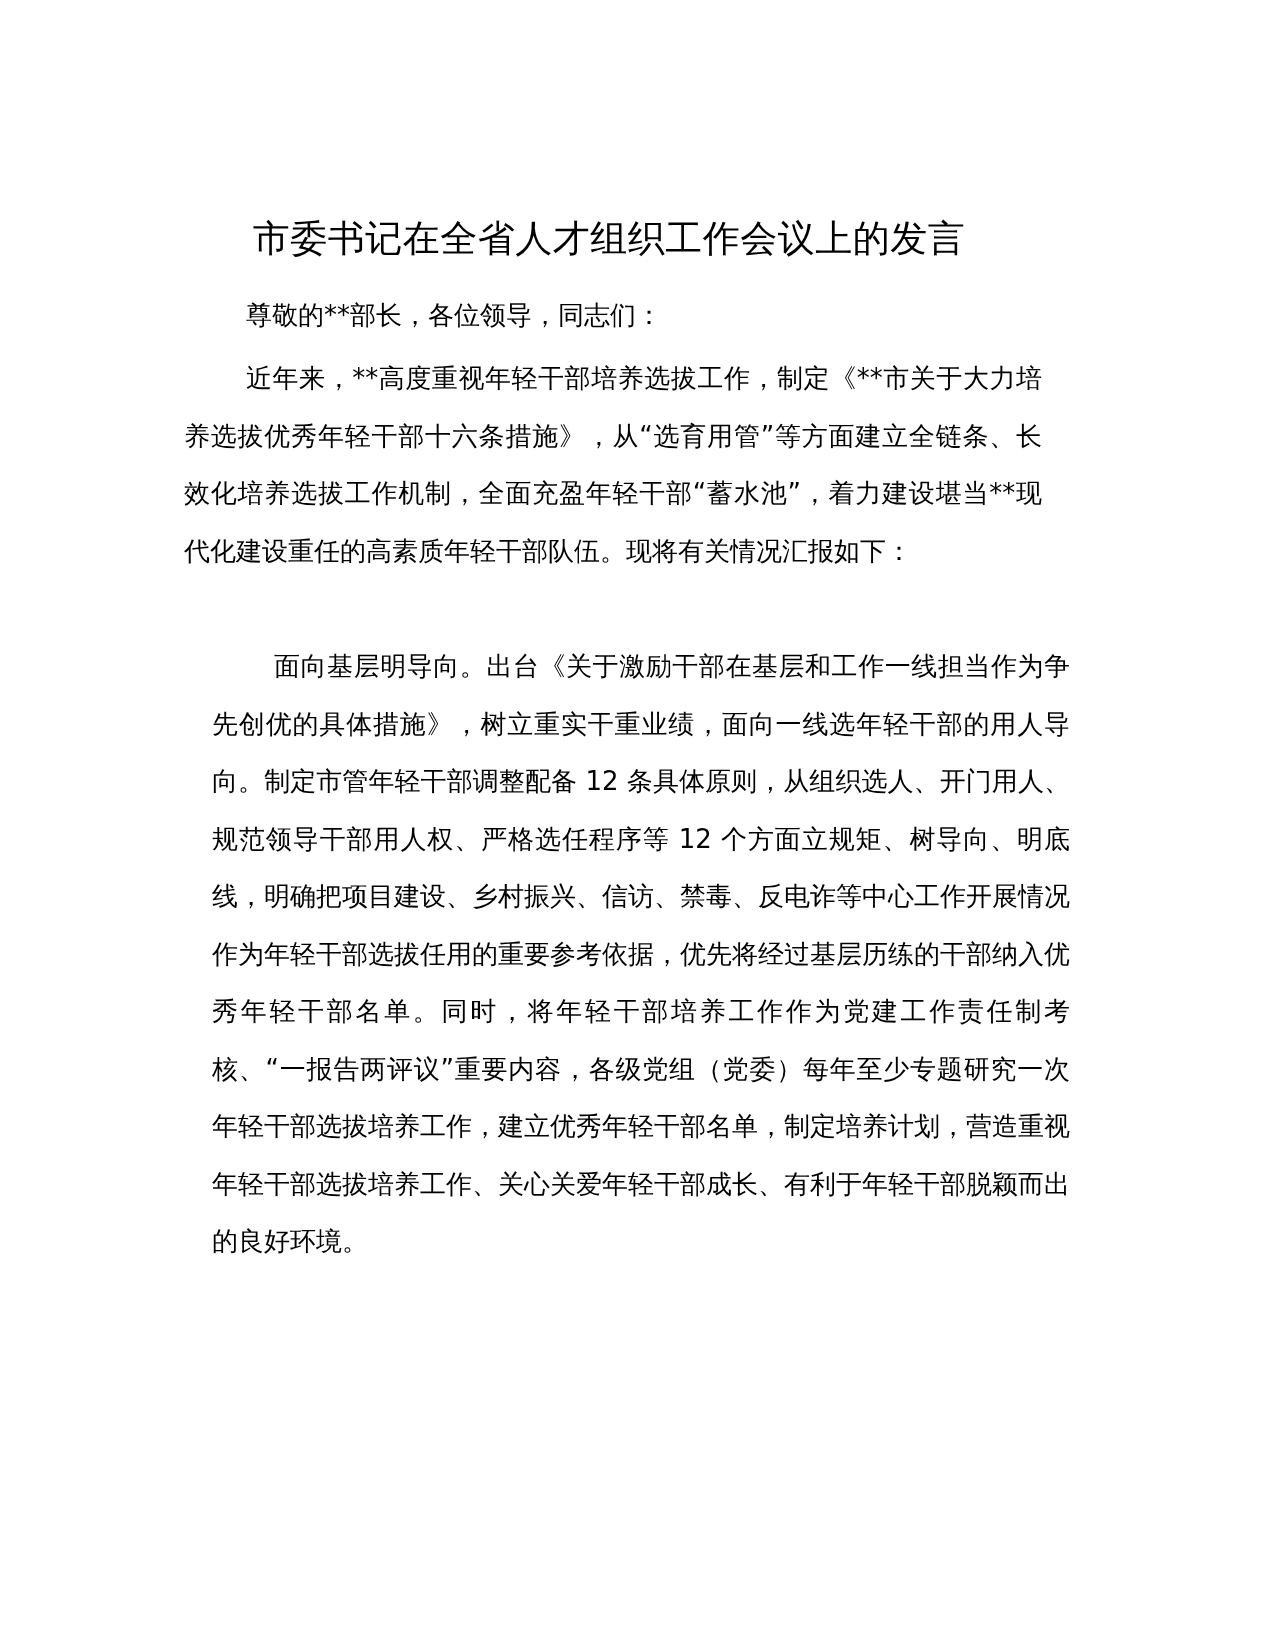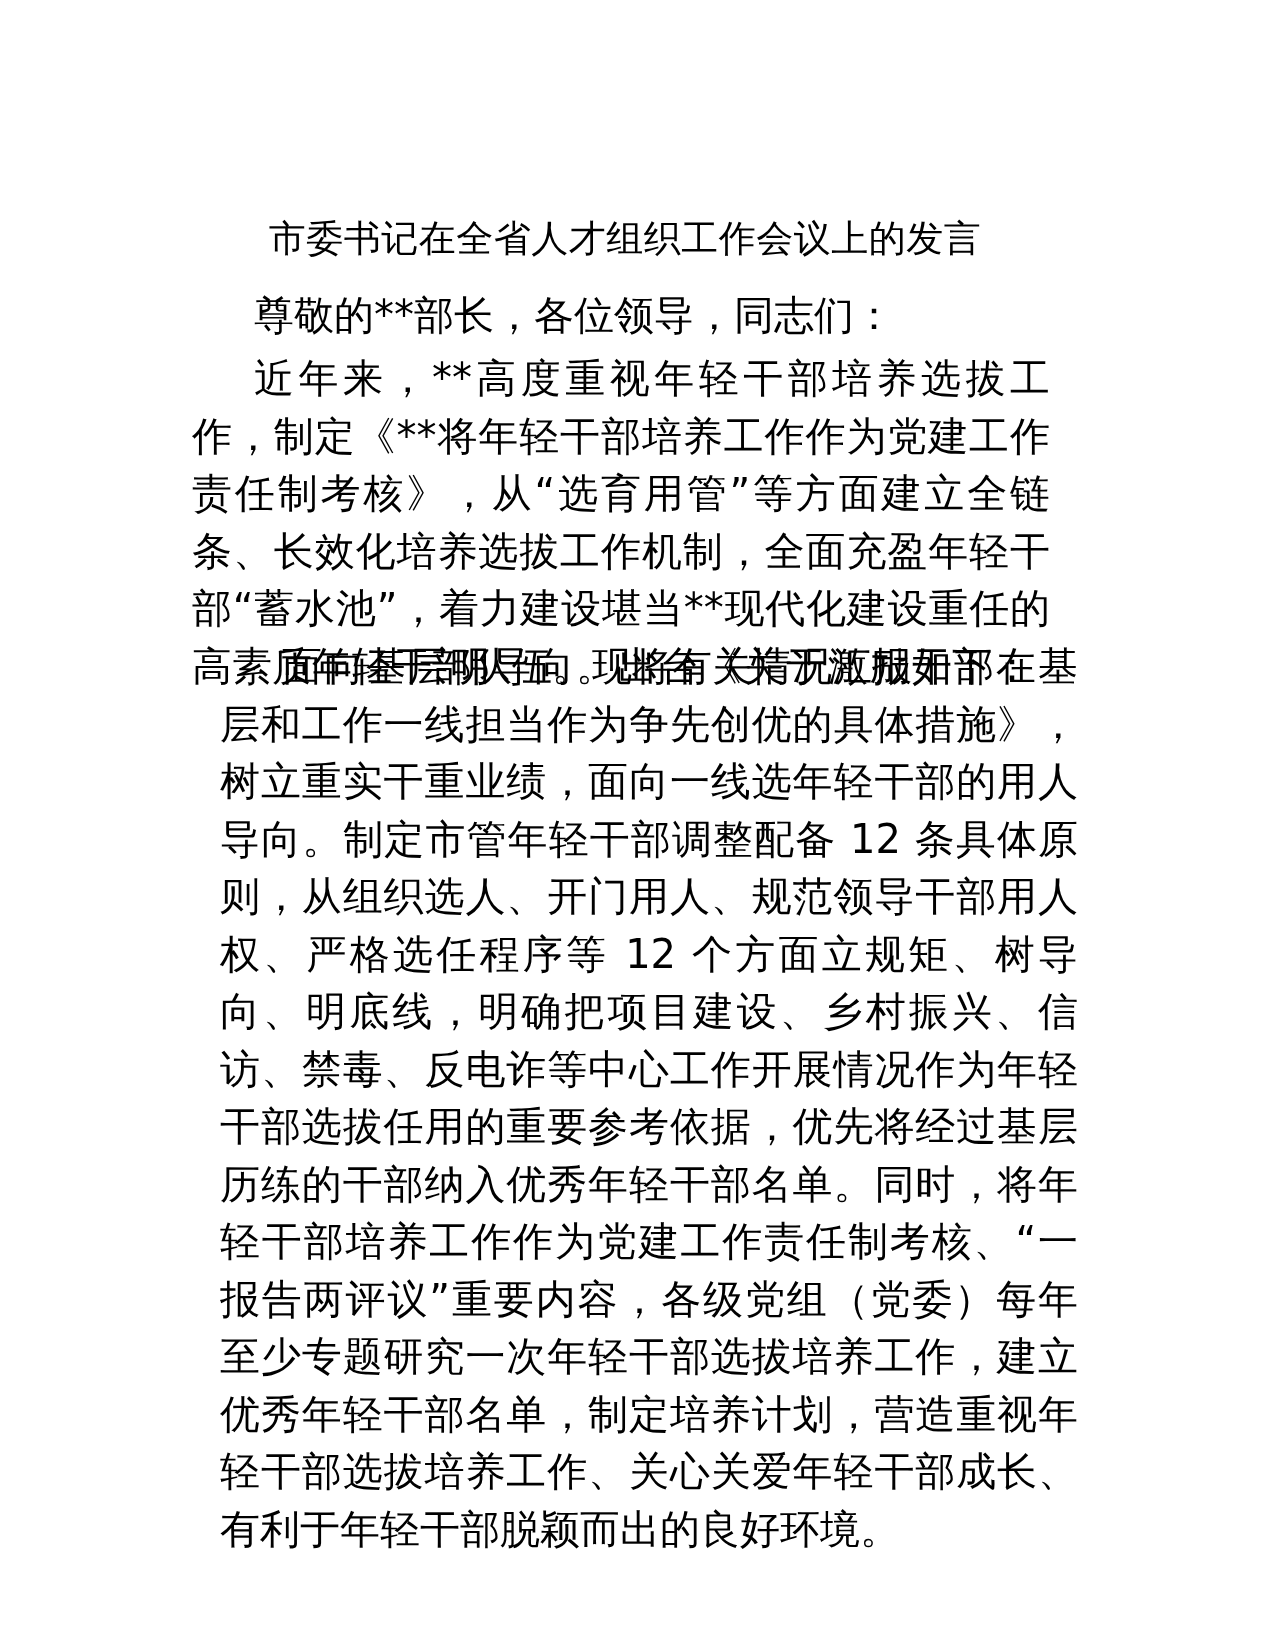--- a/index.html
+++ b/index.html
@@ -1,28 +1,28 @@
 <!DOCTYPE html>
 <html><head>
   <meta charset="utf-8">
   <style>
     html, body { margin: 0; padding: 0; background: #ffffff; }
     body { width: 1275px; height: 1650px; position: relative; overflow: hidden;
       font-family: "DejaVu Sans", sans-serif; color: #000; }
     .page { position: absolute; left: 180px; top: 0; width: 858px; }
-    .title { position: absolute; top: 214px; left: 16px; width: 858px; text-align: center;
+    .title { position: absolute; top: 214px; left: 0; width: 858px; text-align: center;
       font-size: 37px; line-height: 50px; white-space: nowrap; letter-spacing: 0.5px; }
-    .p { position: absolute; left: 12px; width: 858px; font-size: 40px; line-height: 57.5px;
+    .p { position: absolute; left: 4px; width: 858px; font-size: 26px; line-height: 57.5px;
       text-align: justify; text-align-last: left; }
     .indent { text-indent: 62px; }
     .greet { top: 287px; }
     .p1 { top: 350px; }
     .p2 { top: 638px; margin-left: 28px; }
   </style>
 </head>
 <body>
 
 <div class="page">
   <div class="title">市委书记在全省人才组织工作会议上的发言</div>
   <div class="p indent greet">尊敬的**部长，各位领导，同志们：</div>
-  <div class="p indent p1">近年来，**高度重视年轻干部培养选拔工作，制定《**将年轻干部培养工作作为党建工作责任制考核》，从“选育用管”等方面建立全链条、长效化培养选拔工作机制，全面充盈年轻干部“蓄水池”，着力建设堪当**现代化建设重任的高素质年轻干部队伍。现将有关情况汇报如下：</div>
+  <div class="p indent p1">近年来，**高度重视年轻干部培养选拔工作，制定《**市关于大力培养选拔优秀年轻干部十六条措施》，从“选育用管”等方面建立全链条、长效化培养选拔工作机制，全面充盈年轻干部“蓄水池”，着力建设堪当**现代化建设重任的高素质年轻干部队伍。现将有关情况汇报如下：</div>
   <div class="p indent p2">面向基层明导向。出台《关于激励干部在基层和工作一线担当作为争先创优的具体措施》，树立重实干重业绩，面向一线选年轻干部的用人导向。制定市管年轻干部调整配备 12 条具体原则，从组织选人、开门用人、规范领导干部用人权、严格选任程序等 12 个方面立规矩、树导向、明底线，明确把项目建设、乡村振兴、信访、禁毒、反电诈等中心工作开展情况作为年轻干部选拔任用的重要参考依据，优先将经过基层历练的干部纳入优秀年轻干部名单。同时，将年轻干部培养工作作为党建工作责任制考核、“一报告两评议”重要内容，各级党组（党委）每年至少专题研究一次年轻干部选拔培养工作，建立优秀年轻干部名单，制定培养计划，营造重视年轻干部选拔培养工作、关心关爱年轻干部成长、有利于年轻干部脱颖而出的良好环境。</div>
 </div>
 
 </body></html>

